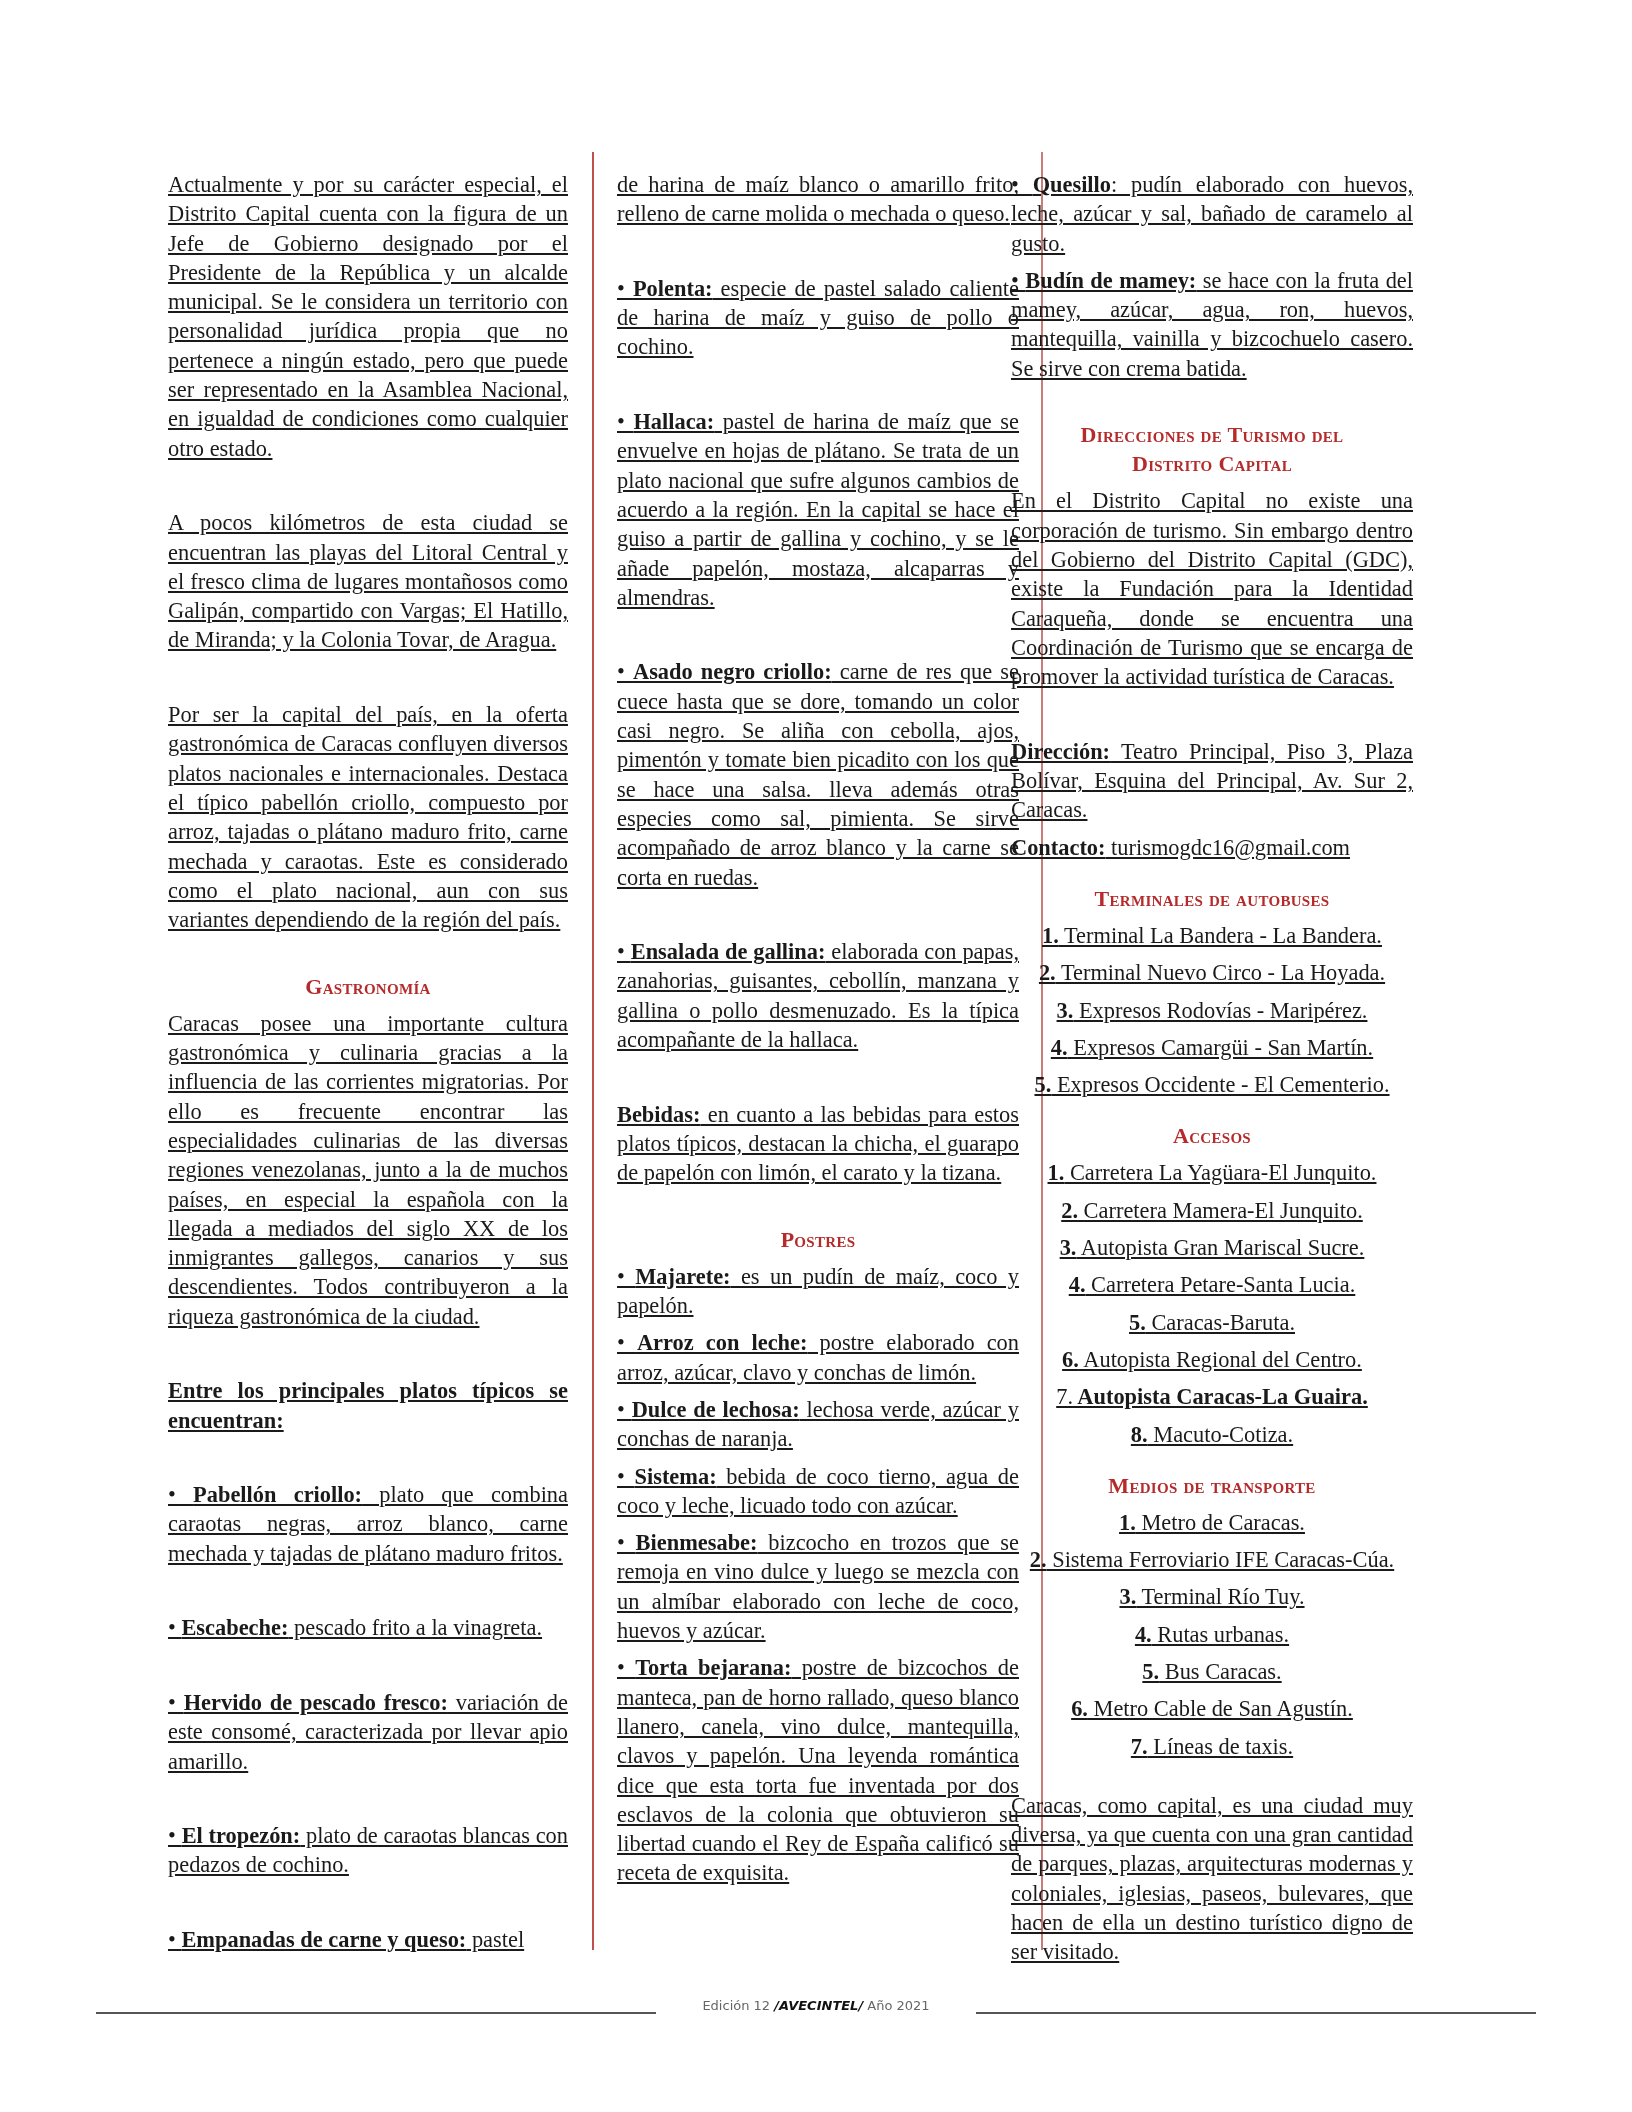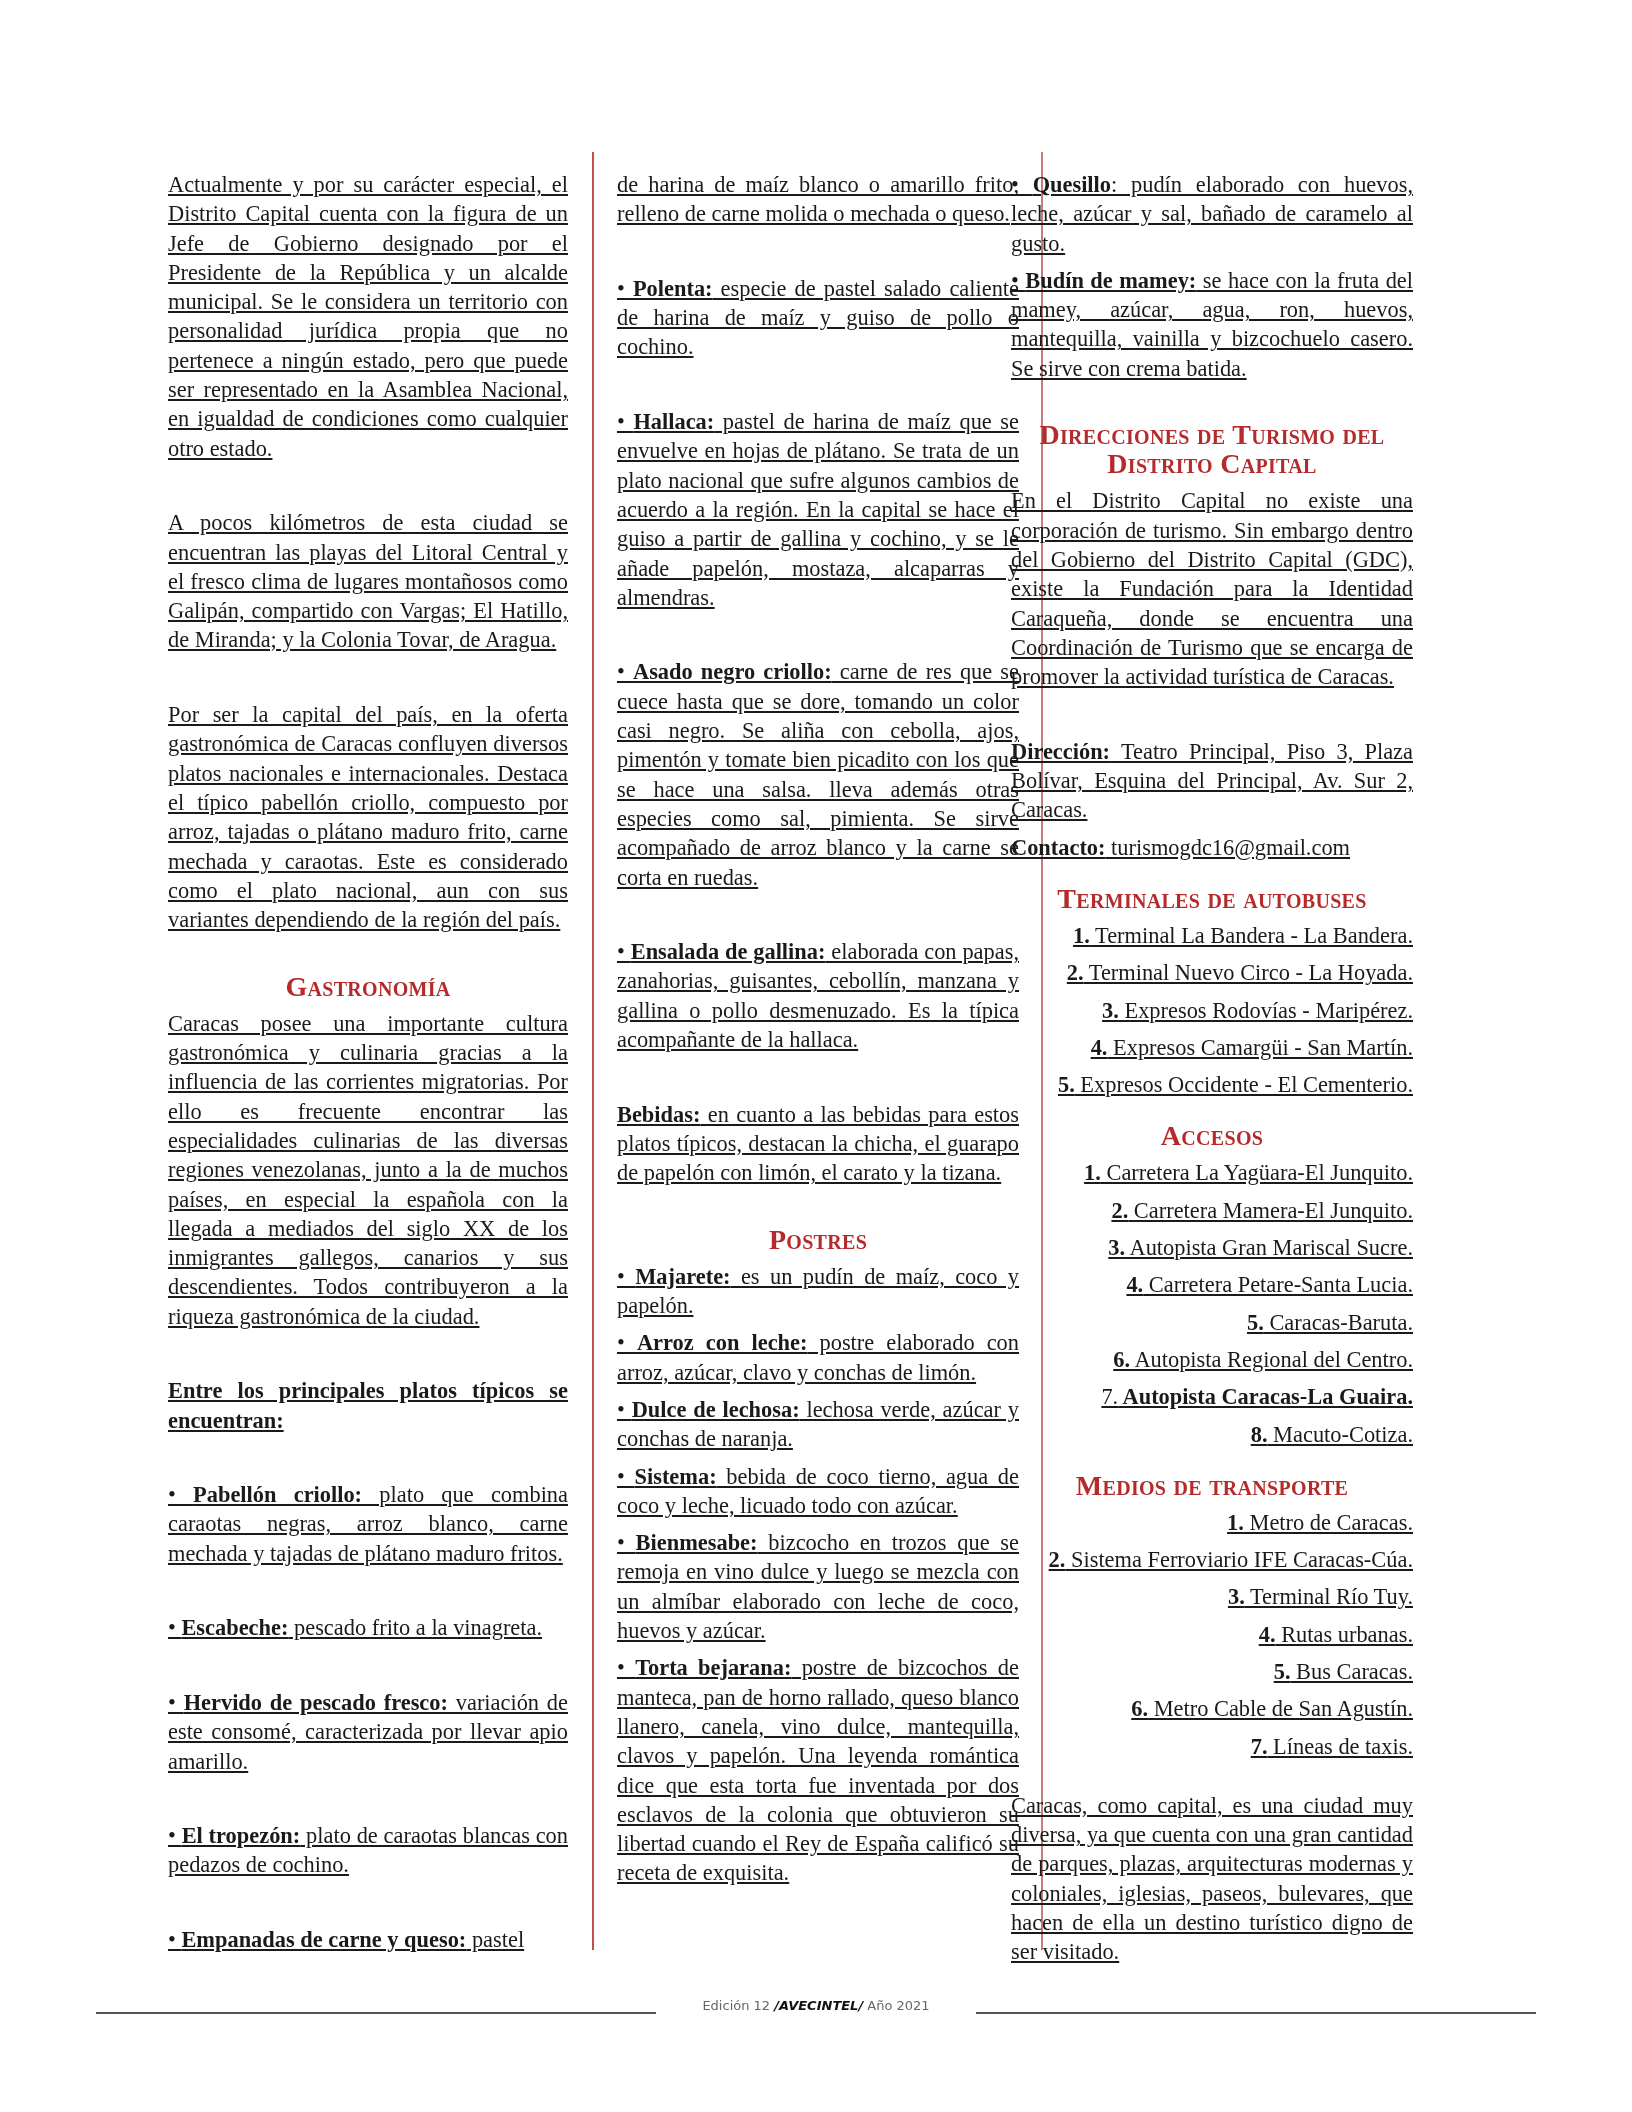--- a/index.html
+++ b/index.html
@@ -10,22 +10,22 @@
   .col2 { left: 609px; width: 418px; }
   .col3 { left: 1003px; width: 418px; }
   .divider { position: absolute; top: 152px; height: 1798px; width: 2px; background: #c0504d; }
   .divider.d2 { background: #c97b78; }
   .d1 { left: 592px; }
   .d2 { left: 1041px; }
   p { margin: 8px; text-align: justify; hyphens: manual; text-decoration: underline; }
   .gap { height: 29.3px; }
   .b { font-weight: bold; }
   .heading { color: #b52a2a; text-align: center; font-variant: small-caps; font-weight: bold;
-             font-size: 28px; line-height: 29px; letter-spacing: 0.3px; margin: 0; }
-  .list-item { text-align: right; white-space: nowrap; }
+             font-size: 22px; line-height: 29px; letter-spacing: 0.3px; margin: 0; }
+  .list-item { text-align: center; white-space: nowrap; }
   .num { font-weight: bold; }
   .footer-line { position: absolute; top: 2012px; height: 2px; background: #555; }
   .fl-left { left: 96px; width: 560px; }
   .fl-right { left: 976px; width: 560px; }
   .footer { position: absolute; top: 1998px; left: 660px; width: 312px; text-align: center;
             font-family: "DejaVu Sans", "Liberation Sans", sans-serif; font-size: 13px; color: #666; white-space: nowrap; }
   .footer .brand { color: #111; font-weight: bold; font-style: italic; }
 </style>
 </head>
 <body>

